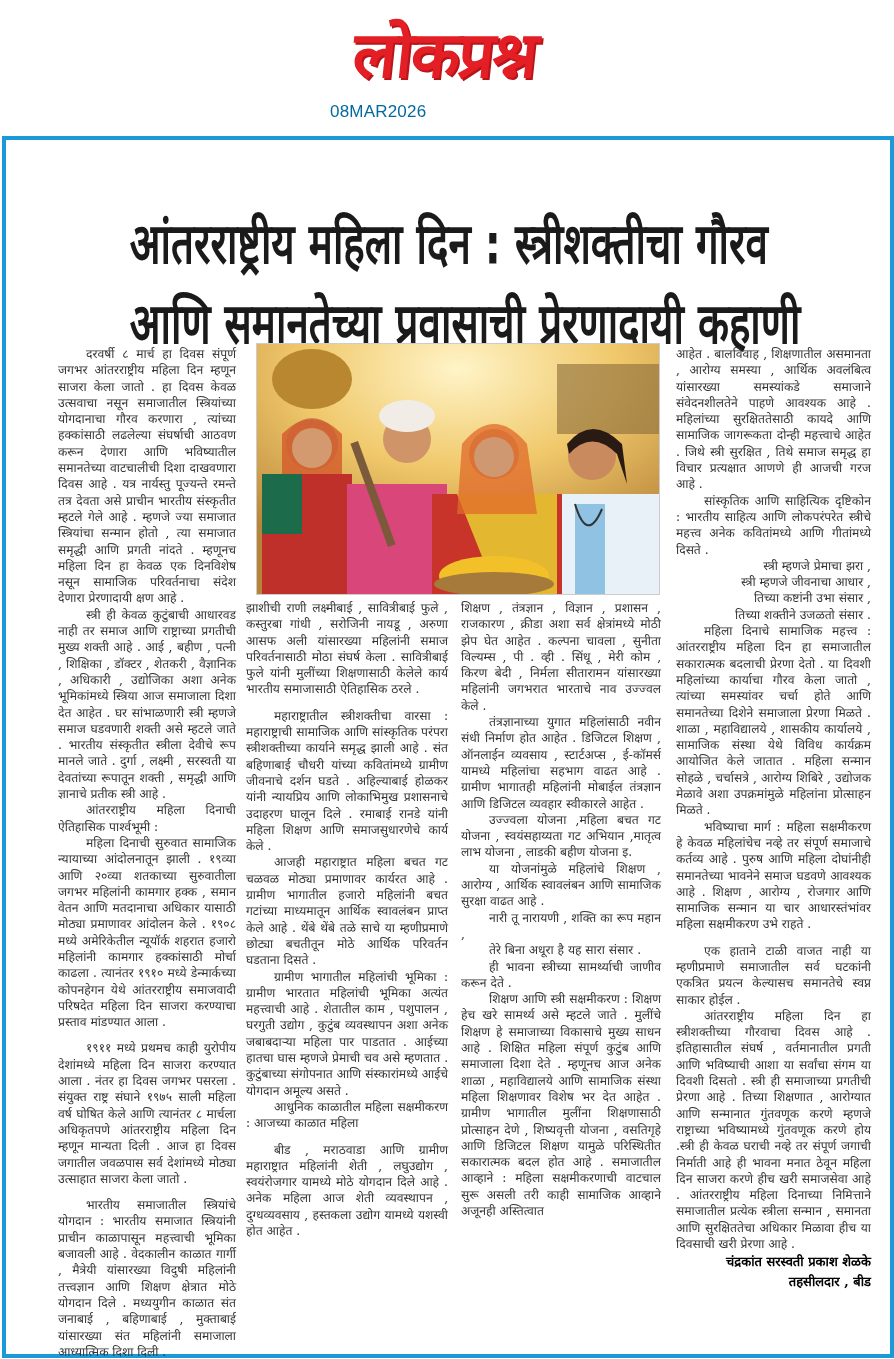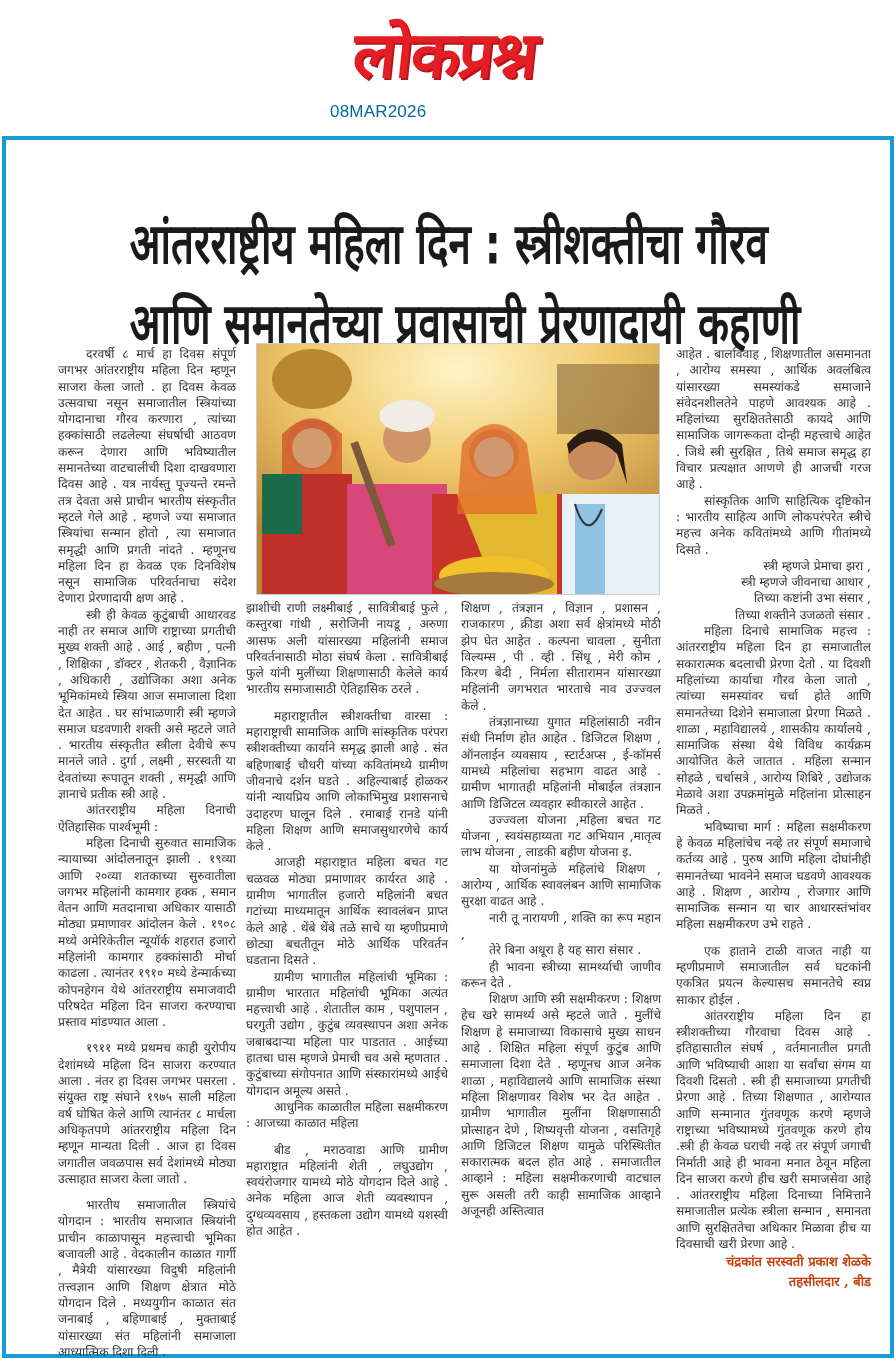--- a/index.html
+++ b/index.html
@@ -11,21 +11,21 @@
   .dateline { position: absolute; left: 318px; top: 102px; font-family: "Liberation Sans", sans-serif; font-size: 17px; color: #0369a1; letter-spacing: 0.2px; margin-left: 12px; }
   .frame { position: absolute; left: 2px; top: 136px; width: 884px; height: 1214px; border: 4px solid #1a9ad6; border-right-width: 6px; box-sizing: content-box; background: #fff; }
   .headline { position: absolute; left: 0; top: 26px; width: 884px; text-align: center; font-family: "DejaVu Sans", sans-serif; font-weight: bold;
               color: #1a1a1a; font-size: 56px; line-height: 80px; transform: scaleX(0.72); transform-origin: center top; letter-spacing: 0px; }
   .headline .hl { display: block; white-space: nowrap; }
   .col { position: absolute; font-size: 12.2px; line-height: 16.3px; text-align: justify; color: #333; }
   .col p { margin: 0; }
   .col p.ind { text-indent: 28px; }
   .col p.gap { margin-top: 10px; }
   .col p.verse { padding-left: 28px; text-align: right; }
-  .col p.sign { text-align: right; font-weight: bold; font-size: 13px; line-height: 20px; color: #c2410c; }
+  .col p.sign { text-align: right; font-weight: bold; font-size: 13px; line-height: 20px; color: #000000; }
   .c1 { left: 52px; top: 206px; width: 178px; }
   .c2 { left: 240px; top: 460px; width: 202px; }
   .c3 { left: 455px; top: 460px; width: 200px; }
   .c4 { left: 670px; top: 206px; width: 195px; }
   .photo { position: absolute; left: 250px; top: 203px; width: 402px; height: 250px; overflow: hidden; border: 1px solid #ccc;
            background: linear-gradient(180deg, #f3d37a 0%, #efc25c 30%, #d99b3e 60%, #b5752e 100%); }
   .photo svg { width: 100%; height: 100%; display: block; }
 </style>
 </head>
 <body>

